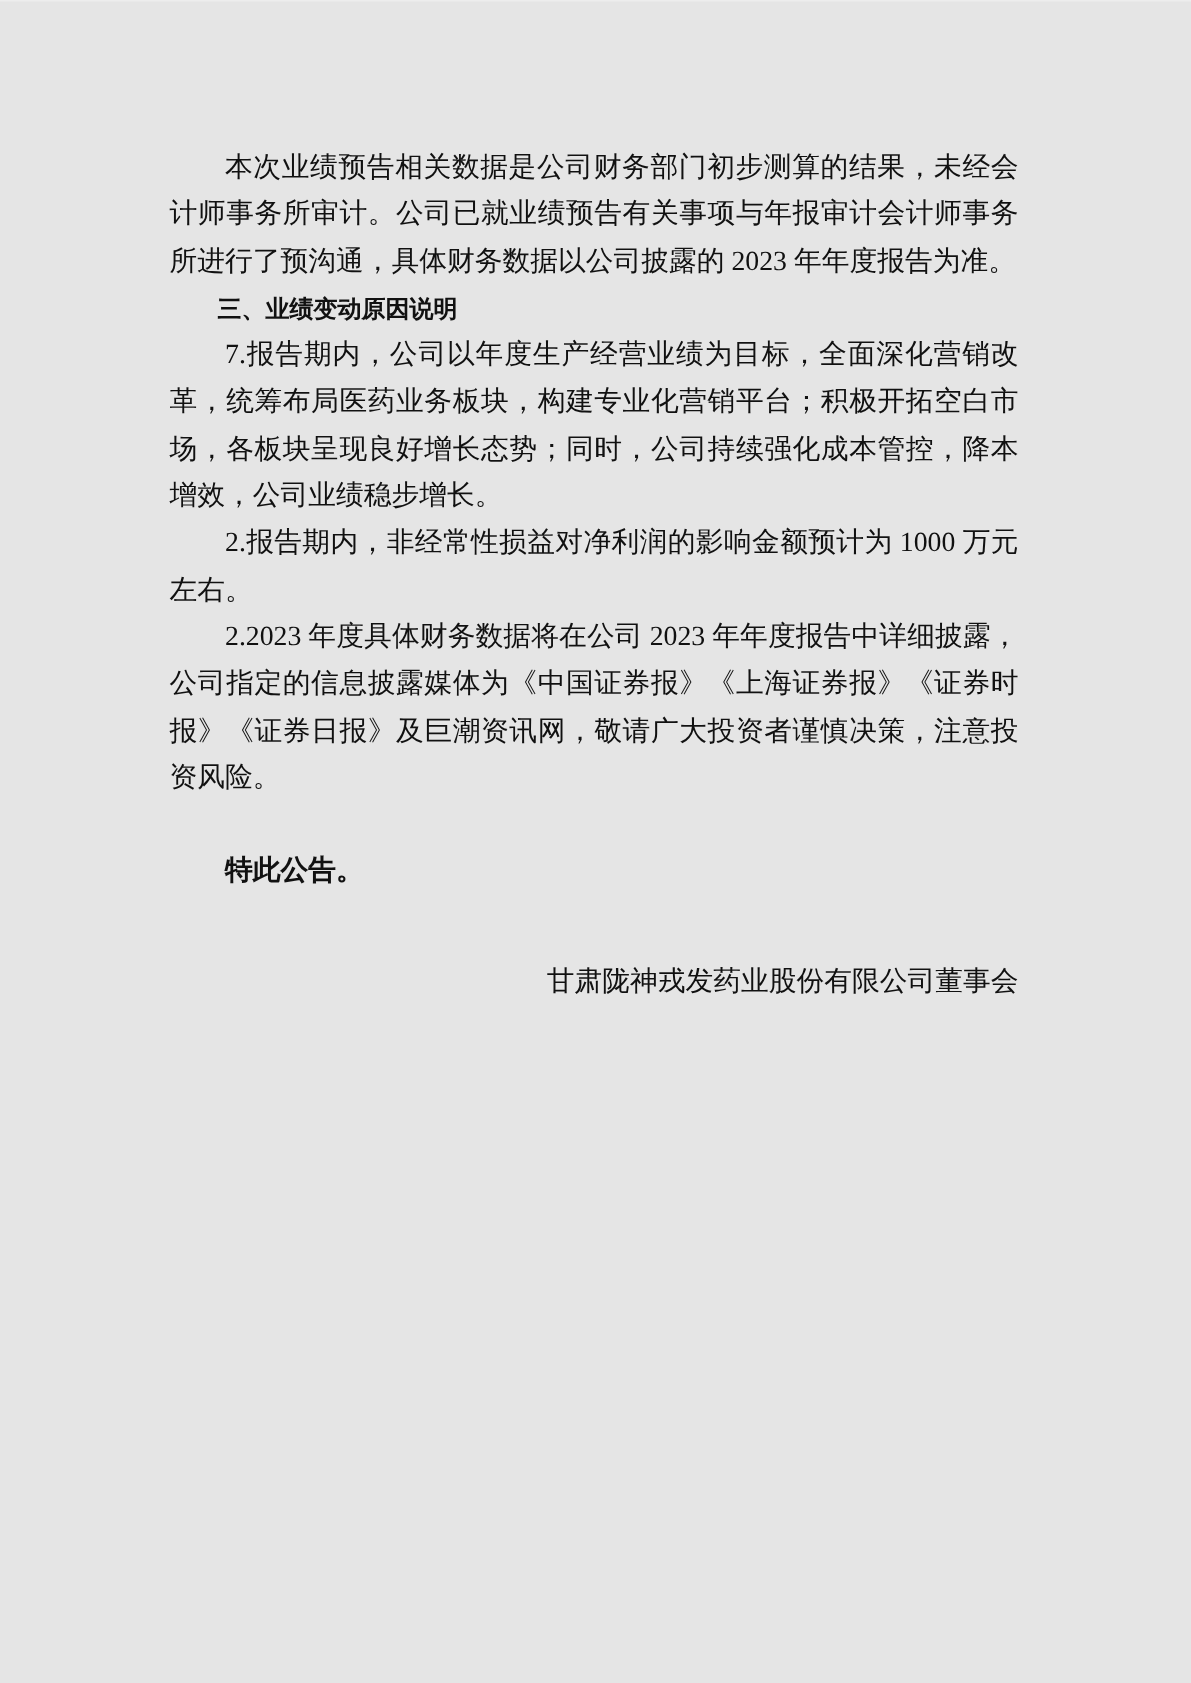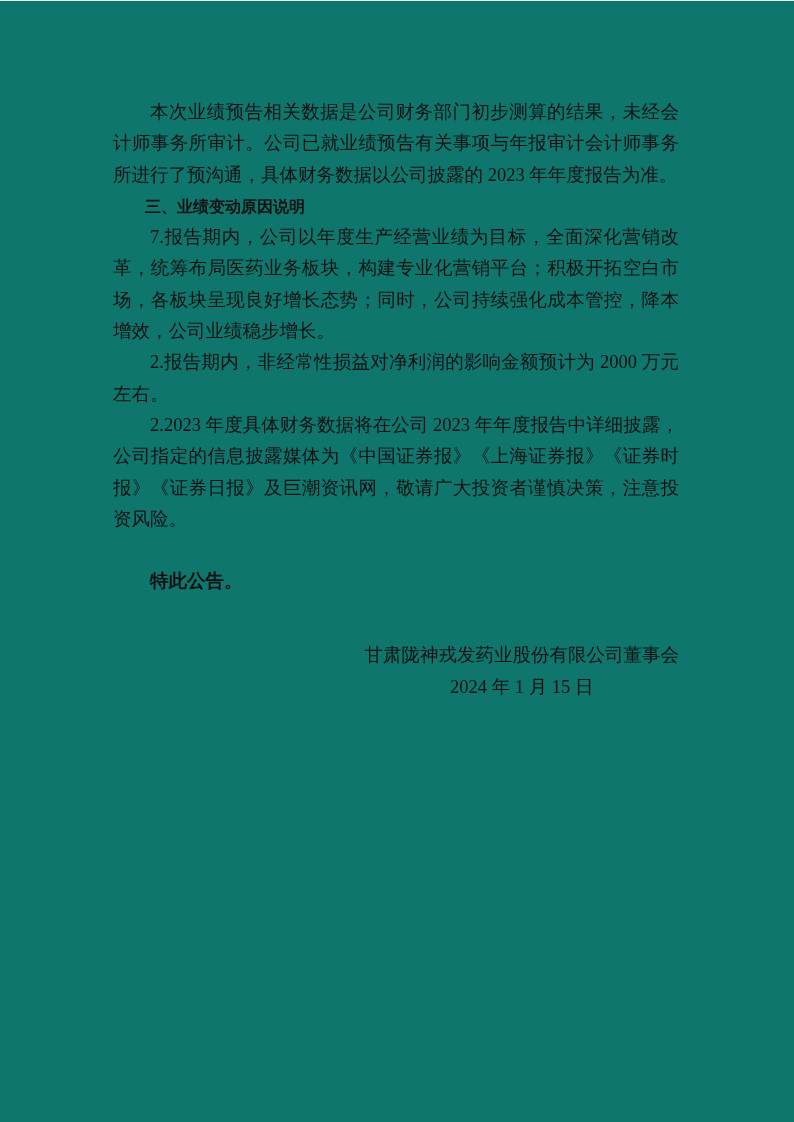--- a/index.html
+++ b/index.html
@@ -4,21 +4,21 @@
 <style>
   html, body {
     margin: 0;
     padding: 0;
     background: #ffffff;
   }
   .page {
     position: relative;
     width: 794px;
     height: 1122px;
-    background: #0f766e;
+    background: #e5e5e5;
     overflow: hidden;
     border-top: 1px solid #ededed;
     font-family: "Liberation Serif", "DejaVu Serif", serif;
     color: #111111;
   }
   .content {
     position: absolute;
     left: 113px;
     top: 96px;
     width: 566px;
@@ -63,29 +63,28 @@
 
 <div class="page">
   <div class="content">
 
     <p class="para">本次业绩预告相关数据是公司财务部门初步测算的结果，未经会计师事务所审计。公司已就业绩预告有关事项与年报审计会计师事务所进行了预沟通，具体财务数据以公司披露的 2023 年年度报告为准。</p>
 
     <h3 class="heading">三、业绩变动原因说明</h3>
 
     <p class="para">7.报告期内，公司以年度生产经营业绩为目标，全面深化营销改革，统筹布局医药业务板块，构建专业化营销平台；积极开拓空白市场，各板块呈现良好增长态势；同时，公司持续强化成本管控，降本增效，公司业绩稳步增长。</p>
 
-    <p class="para">2.报告期内，非经常性损益对净利润的影响金额预计为 2000 万元左右。</p>
+    <p class="para">2.报告期内，非经常性损益对净利润的影响金额预计为 1000 万元左右。</p>
 
 
 
     <p class="para">2.2023 年度具体财务数据将在公司 2023 年年度报告中详细披露，公司指定的信息披露媒体为《中国证券报》《上海证券报》《证券时报》《证券日报》及巨潮资讯网，敬请广大投资者谨慎决策，注意投资风险。</p>
 
     <p class="para closing">特此公告。</p>
 
     <div class="signature-wrap">
       <div class="signature-inner">
         <p class="sig-line">甘肃陇神戎发药业股份有限公司董事会</p>
-        <p class="sig-line">2024 年 1 月 15 日</p>
       </div>
     </div>
 
   </div>
 </div>
 
 </body></html>

